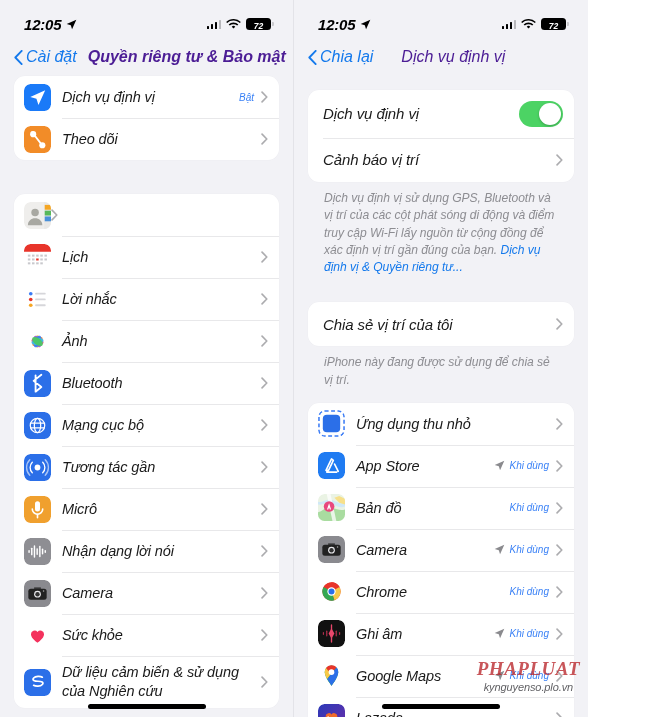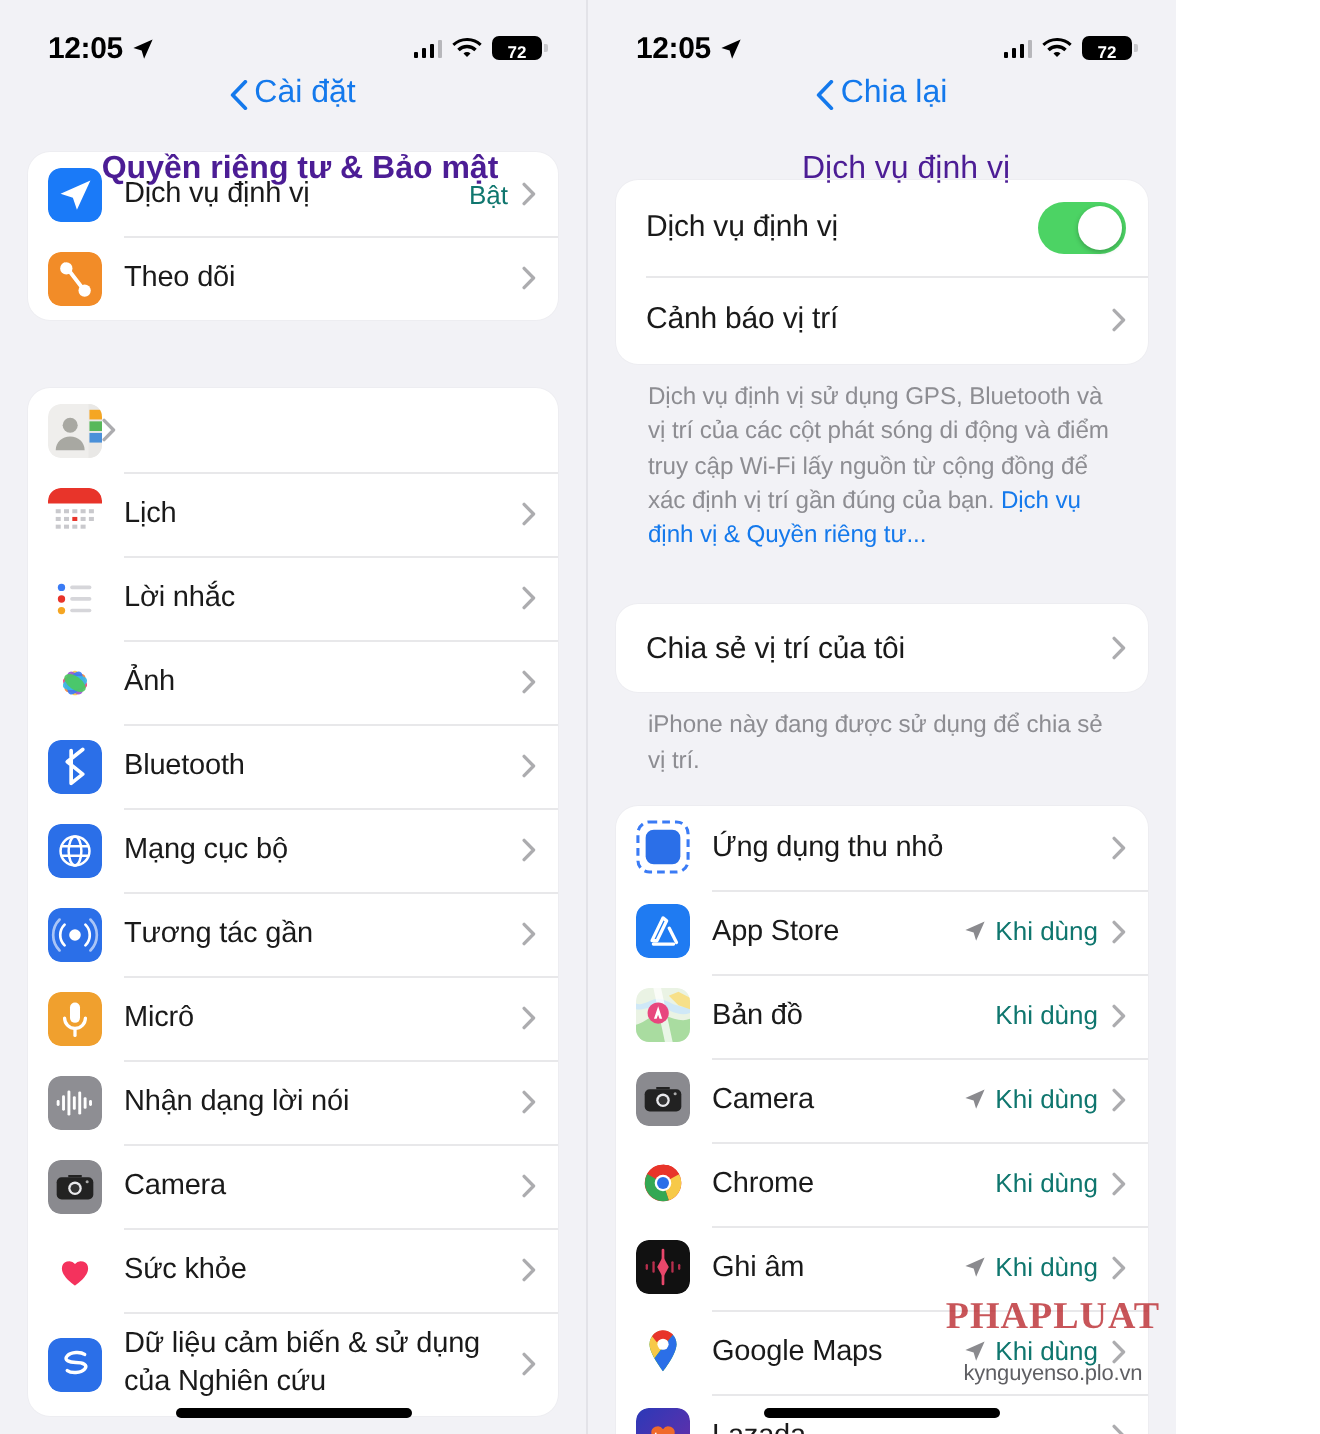--- a/index.html
+++ b/index.html
@@ -4,21 +4,21 @@
 <style>
   * { box-sizing: border-box; margin: 0; padding: 0; }
   html, body {
     width: 660px; height: 717px;
     font-family: "Liberation Sans", "DejaVu Sans", sans-serif;
     background: #ffffff; overflow: hidden;
   }
   .screens { display: flex; width: 660px; height: 717px; }
   .phone {
     width: 294px; height: 717px; position: relative;
-    background: #f2f2f6; overflow: hidden;
+    background: #f2f2f6; overflow: hidden; font-style: italic;
   }
   .phone.left { border-right: 1px solid #e3e3e8; }
 
   
   .statusbar {
     height: 38px; display: flex; align-items: center;
     justify-content: space-between; padding: 10px 22px 0 24px;
     background: #f2f2f6;
   }
   .sb-left { display: flex; align-items: center; gap: 5px; }
@@ -38,21 +38,21 @@
   }
   .batt span { font-size: 8.5px; font-weight: 700; color: #fff; line-height: 1; }
   .batt::after {
     content: ""; position: absolute; right: -3px; top: 4px;
     width: 2px; height: 4.5px; background: #c9c9cd; border-radius: 0 1px 1px 0;
   }
 
   
   .navbar {
     height: 38px; display: flex; align-items: center;
-    padding: 0 14px; background: #f2f2f6; gap: 20px; flex-direction: column;
+    padding: 0 14px; background: #f2f2f6; gap: 4px;
   }
   .back {
     display: flex; align-items: center; gap: 3px;
     color: #1479ec; font-size: 16px; cursor: pointer; white-space: nowrap;
   }
   .chev-l { width: 9px; height: 15px; flex: none; }
   .nav-title {
     font-size: 16px; font-weight: 700; color: #4c1d95;
     margin-left: 7px; white-space: nowrap;
   }
@@ -75,21 +75,21 @@
   .row + .row::before {
     content: ""; position: absolute; left: 48px; right: 0; top: 0;
     height: 1px; background: #e8e8ea;
   }
   .row.tall { min-height: 52px; }
   .ico { width: 27px; height: 27px; flex: none; border-radius: 6.5px; overflow: hidden; }
   .lbl {
     flex: 1; font-size: 14.5px; color: #1a1a1a; margin-left: 11px;
     line-height: 1.28; letter-spacing: -0.1px;
   }
-  .val { font-size: 13px; color: #0f766e; margin-right: 7px; white-space: nowrap; }
+  .val { font-size: 10px; color: #3b82f6; margin-right: 7px; white-space: nowrap; }
   .chev-r { width: 7px; height: 12px; flex: none; opacity: .42; }
   .mini-arrow { width: 11px; height: 11px; flex: none; margin-right: 5px; }
 
   
   .row.noico { padding-left: 15px; }
   .row.noico .lbl { margin-left: 0; font-size: 15px; }
   .row.noico + .row.noico::before { left: 15px; }
 
   
   .tgl {
@@ -119,21 +119,21 @@
   .wm {
     position: absolute; right: 8px; bottom: 24px; text-align: center;
     pointer-events: none; user-select: none;
   }
   .wm-main {
     font-family: "Liberation Serif", "DejaVu Serif", serif;
     font-size: 19px; font-weight: 700; letter-spacing: 0.5px;
     color: #b9262b; opacity: .78; line-height: 1;
   }
   .wm-sub {
-    font-size: 11px; color: #3c3c41; opacity: .82; margin-top: 13px;
+    font-size: 11px; color: #3c3c41; opacity: .82; margin-top: 3px;
     letter-spacing: -0.1px;
   }
 </style>
 </head>
 <body>
 
 <div class="screens">
 
   <div class="phone left">
 

